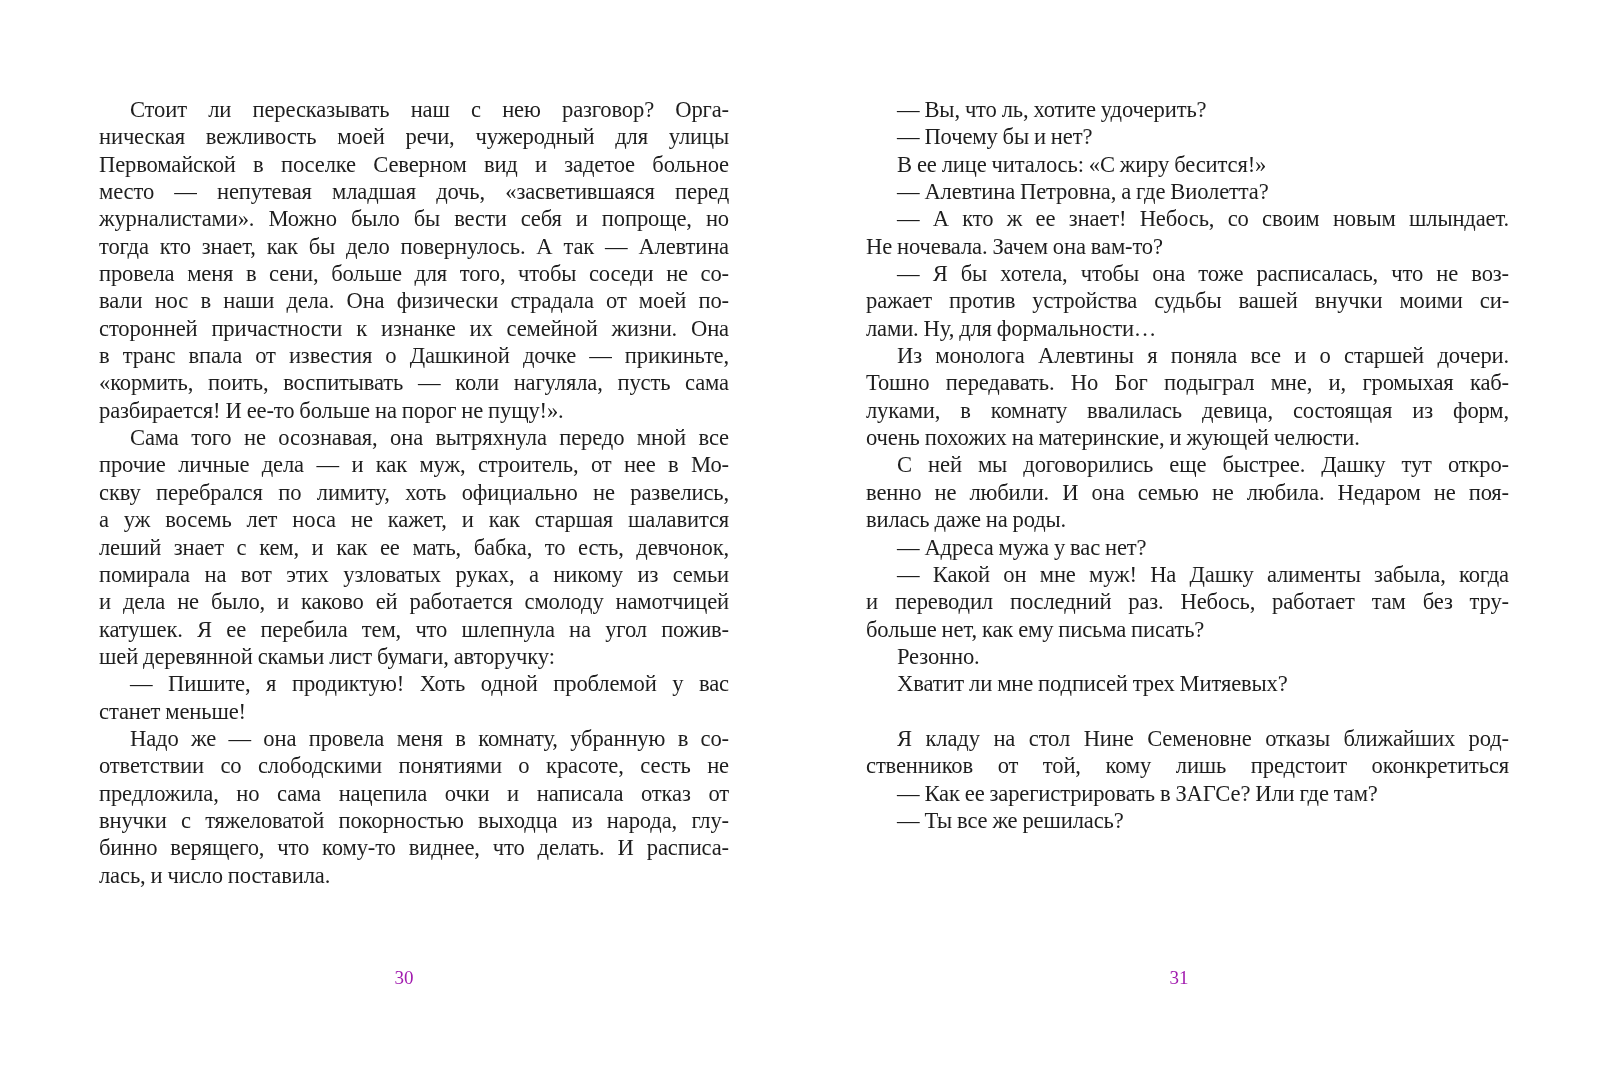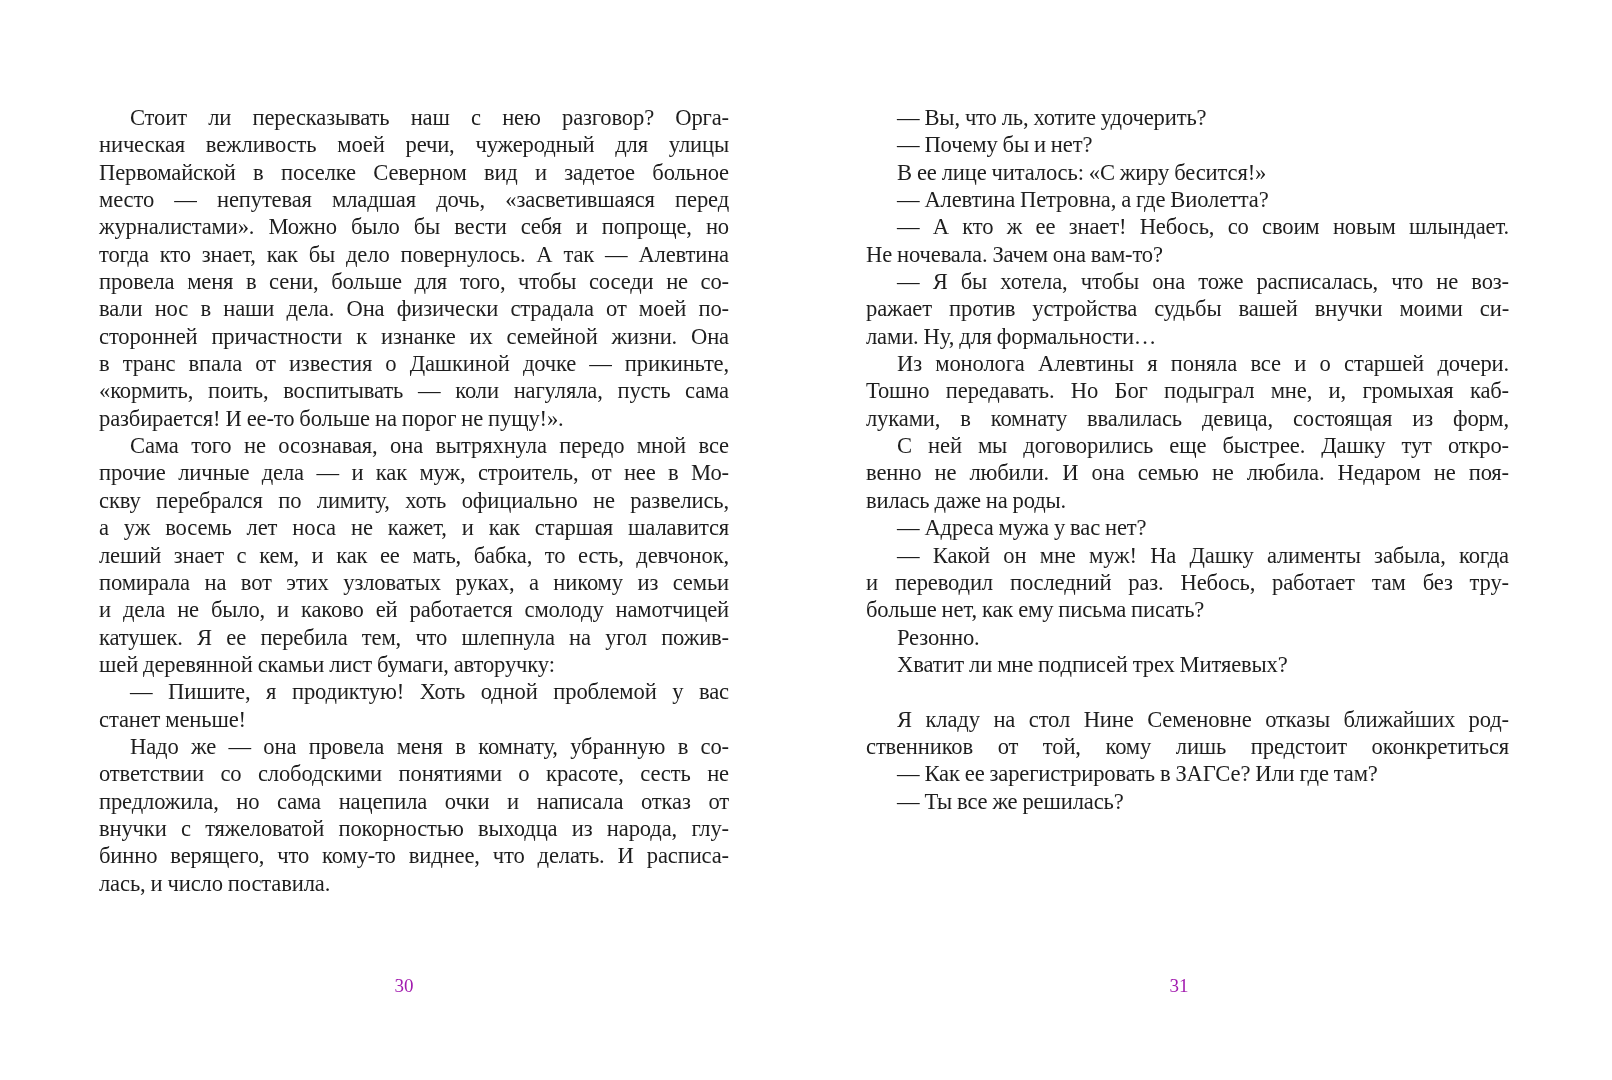--- a/index.html
+++ b/index.html
@@ -10,21 +10,21 @@
     body {
       width: 1612px;
       height: 1080px;
       position: relative;
       overflow: hidden;
       color: #1e1e1e;
       font-family: "Liberation Serif", "DejaVu Serif", serif;
     }
     .page {
       position: absolute;
-      top: 8px;
+      top: 0;
       height: 969px;
     }
     .page-left  { left: 0;   width: 806px; }
     .page-right { left: 806px; width: 806px; }
 
     .text-block {
       position: absolute;
       top: 96px;
       font-size: 22.6px;
       line-height: 27.35px;
@@ -111,20 +111,21 @@
       <span class="line indent last">В ее лице читалось: «С жиру бесится!»</span>
       <span class="line indent last">— Алевтина Петровна, а где Виолетта?</span>
       <span class="line indent">— А кто ж ее знает! Небось, со своим новым шлындает.</span>
       <span class="line last">Не ночевала. Зачем она вам-то?</span>
       <span class="line indent">— Я бы хотела, чтобы она тоже расписалась, что не воз-</span>
       <span class="line">ражает против устройства судьбы вашей внучки моими си-</span>
       <span class="line last">лами. Ну, для формальности…</span>
       <span class="line indent">Из монолога Алевтины я поняла все и о старшей дочери.</span>
       <span class="line">Тошно передавать. Но Бог подыграл мне, и, громыхая каб-</span>
       <span class="line">луками, в комнату ввалилась девица, состоящая из форм,</span>
+      <span class="line last">очень похожих на материнские, и жующей челюсти.</span>
       <span class="line indent">С ней мы договорились еще быстрее. Дашку тут откро-</span>
       <span class="line">венно не любили. И она семью не любила. Недаром не поя-</span>
       <span class="line last">вилась даже на роды.</span>
       <span class="line indent last">— Адреса мужа у вас нет?</span>
       <span class="line indent">— Какой он мне муж! На Дашку алименты забыла, когда</span>
       <span class="line">и переводил последний раз. Небось, работает там без тру-</span>
       <span class="line last">больше нет, как ему письма писать?</span>
       <span class="line indent last">Резонно.</span>
       <span class="line indent last">Хватит ли мне подписей трех Митяевых?</span>
       <span class="line last blank"></span>

